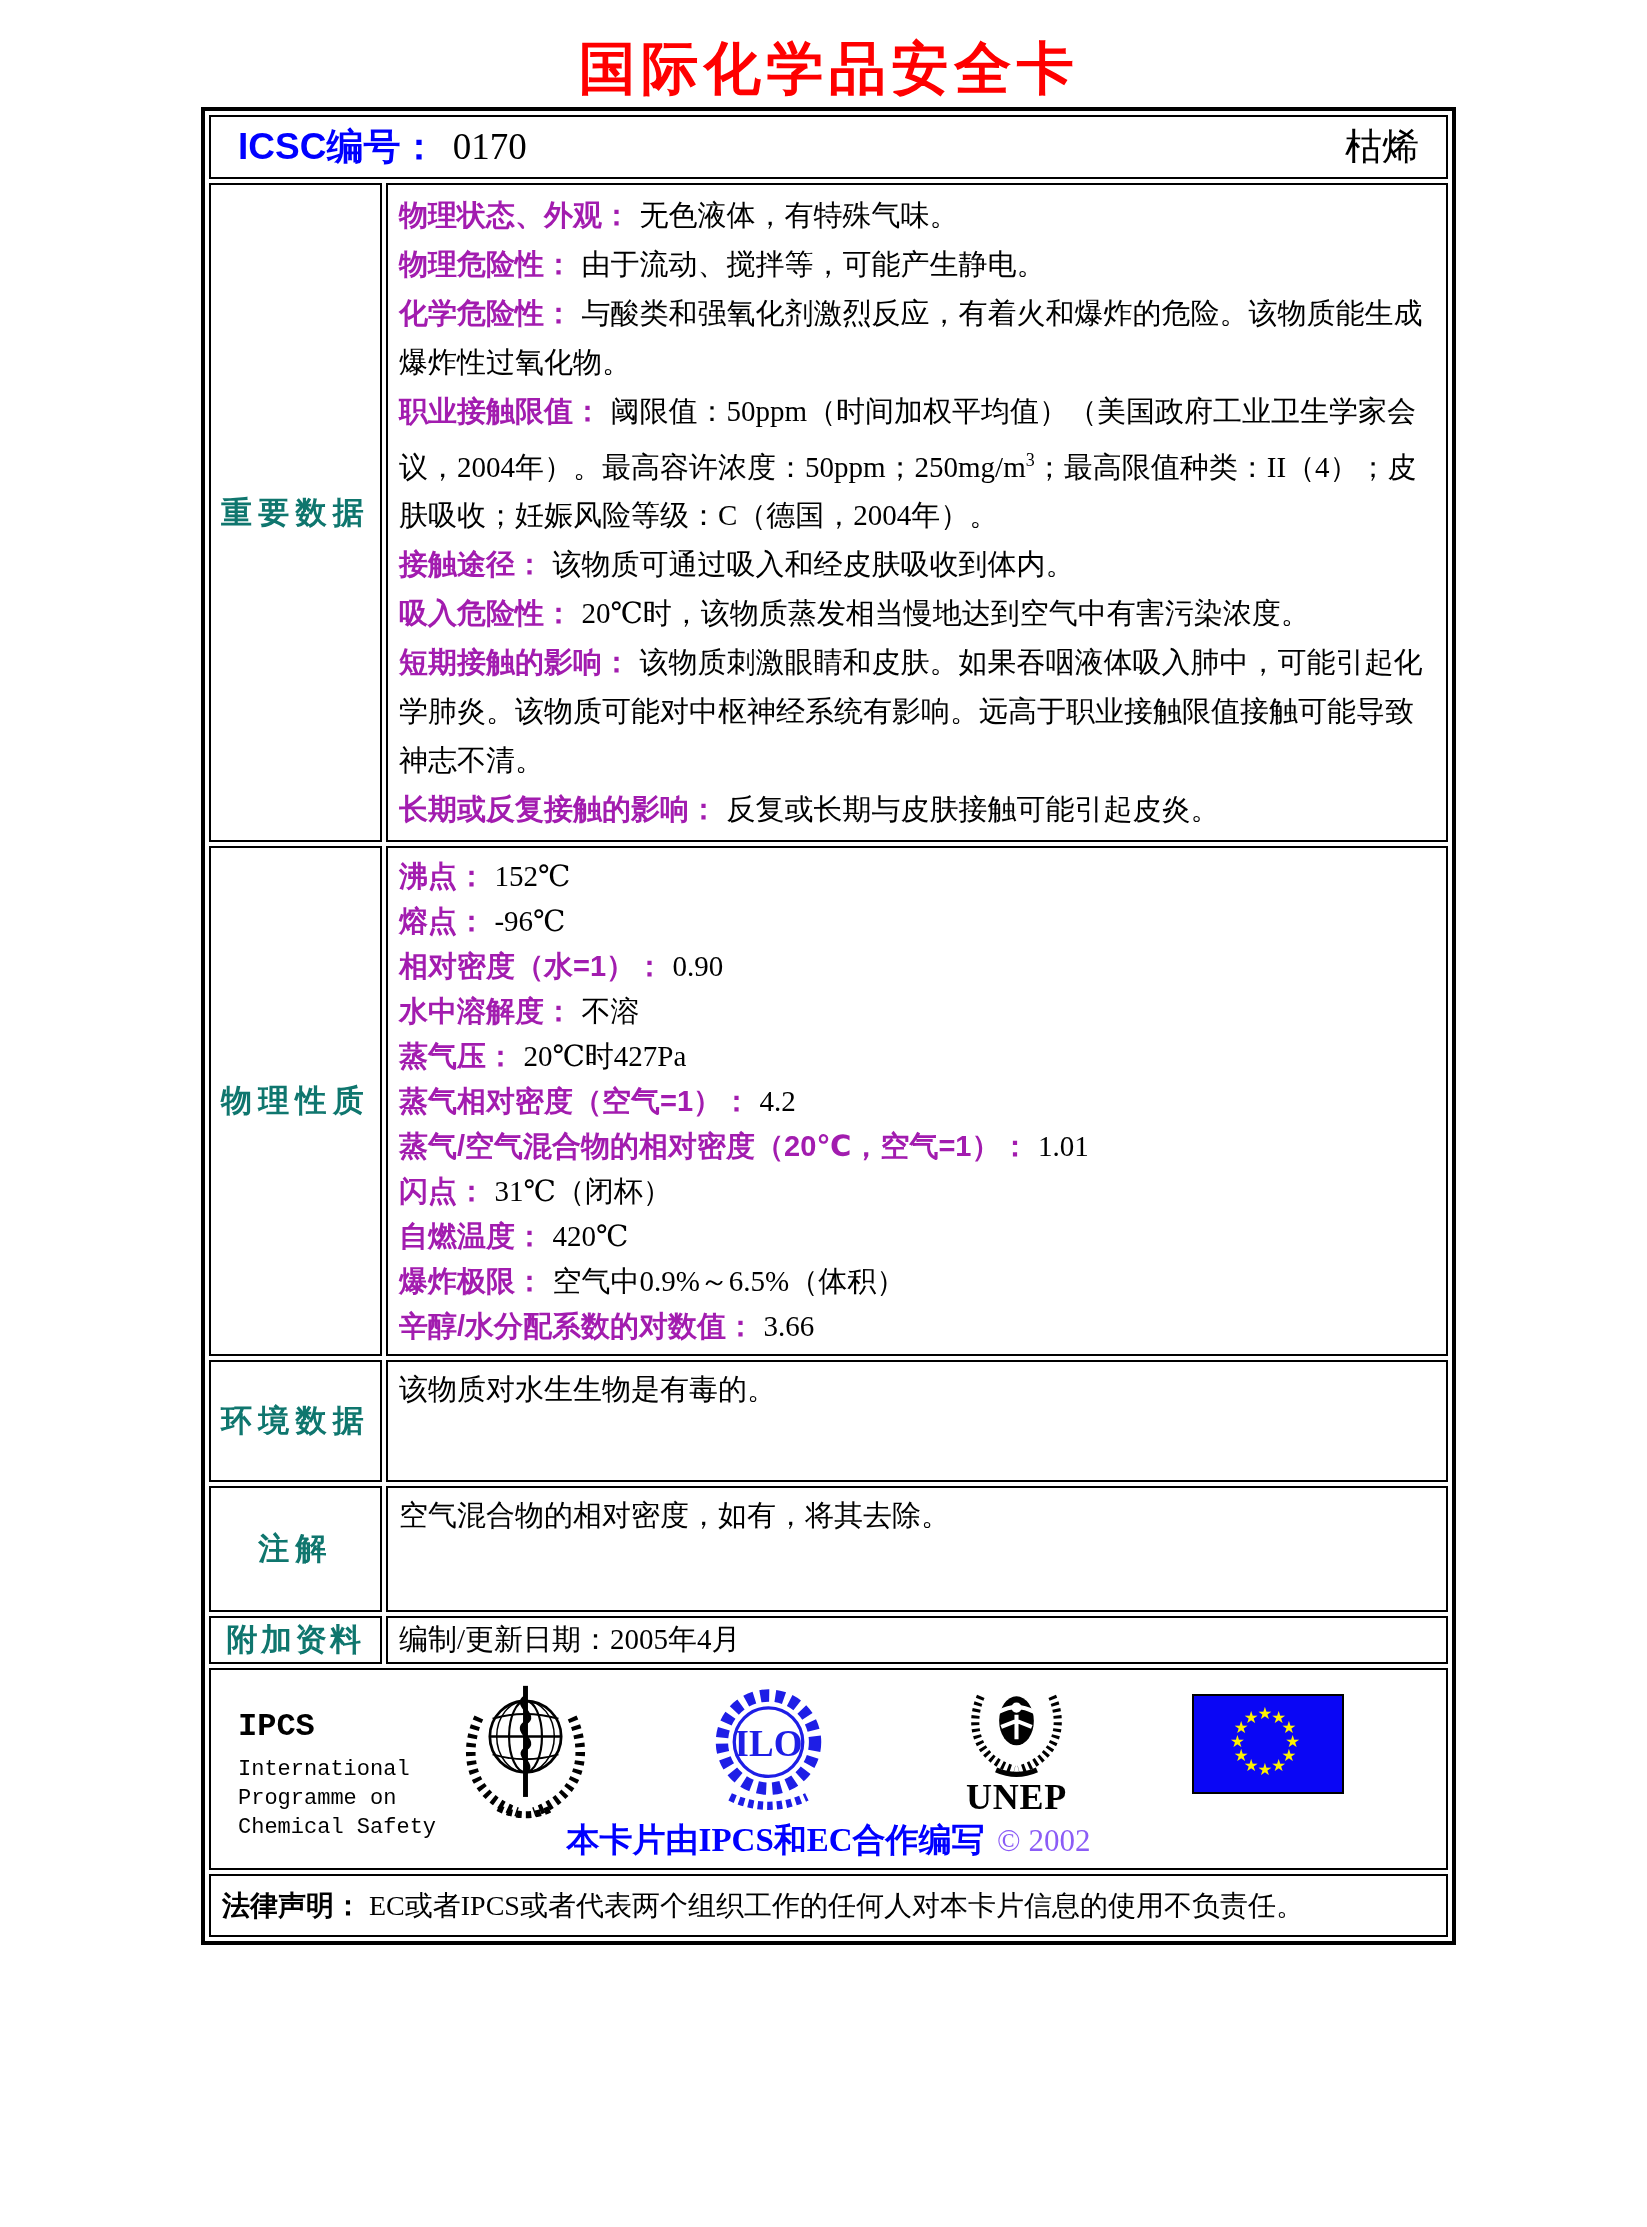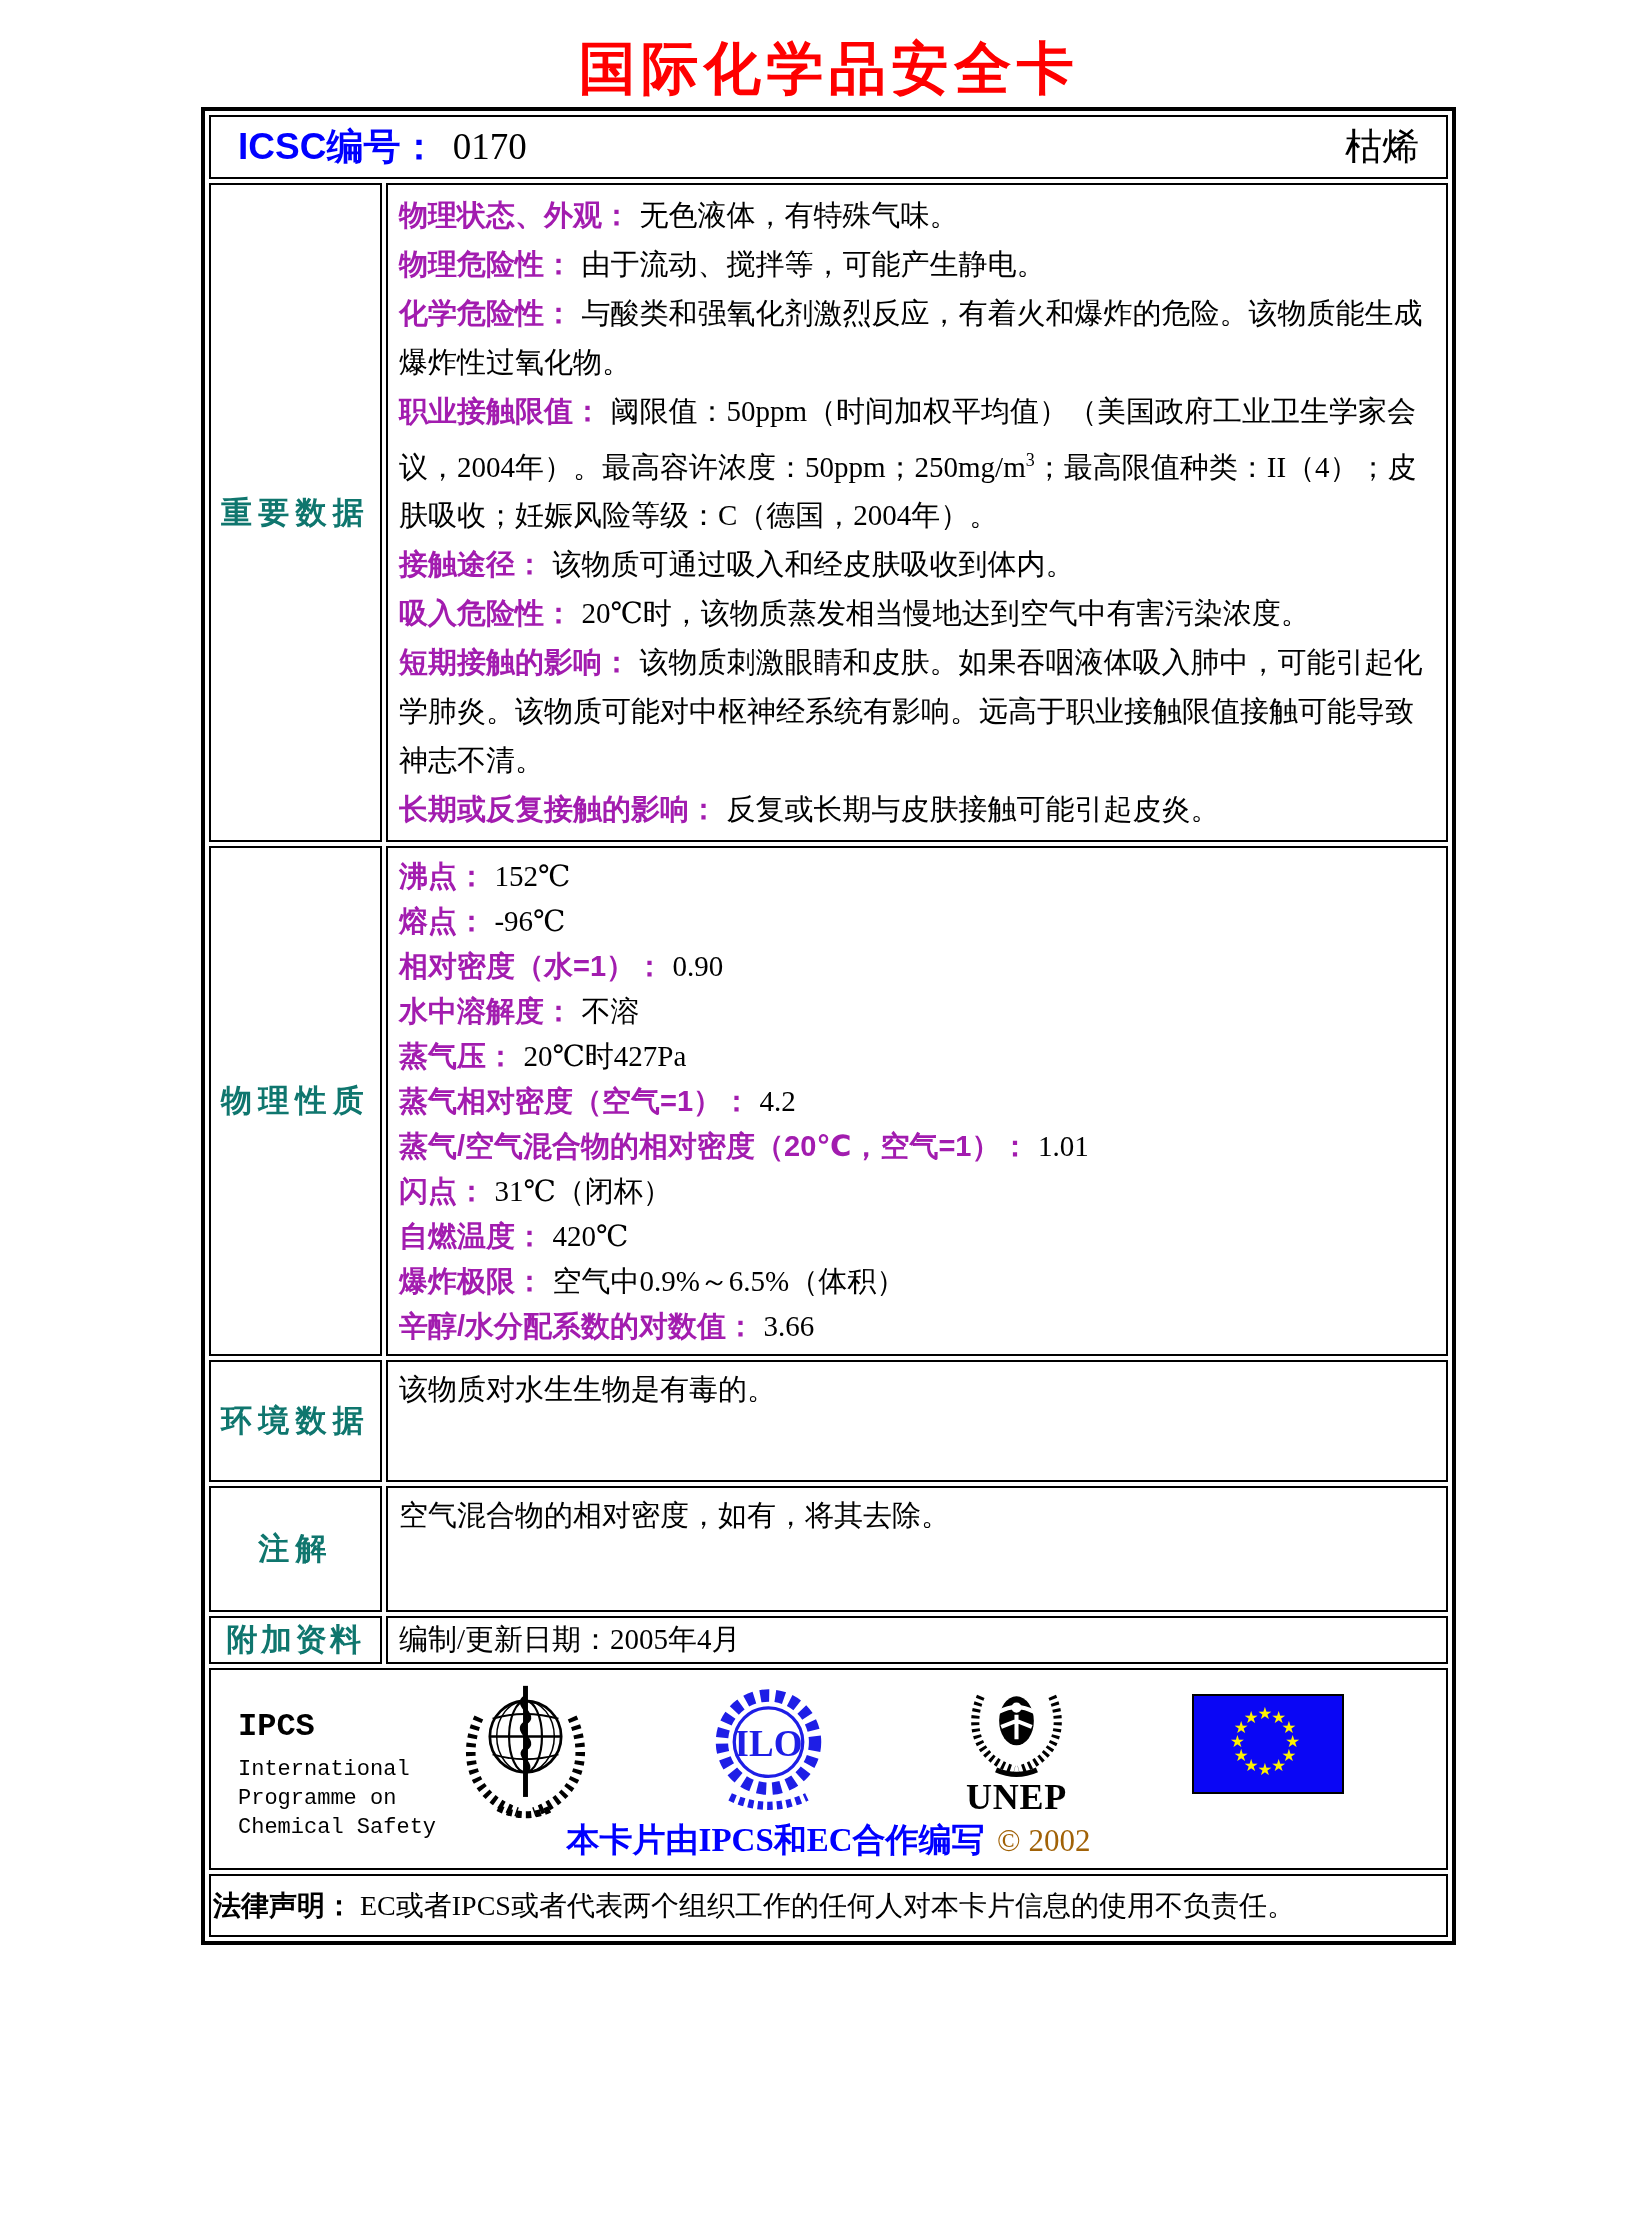--- a/index.html
+++ b/index.html
@@ -68,23 +68,23 @@
   }
   .eu-flag{
     position:absolute;left:981px;top:24px;width:148px;height:96px;
     background:#0A06F5;border:2.8px solid #000;
   }
   .tagline-row{position:absolute;left:0;right:0;bottom:5.6px;text-align:center;}
   .tagline{
     color:#0000FF;font-weight:bold;font-size:33px;
     font-family:"Liberation Serif","DejaVu Serif",serif;
   }
-  .copyright{color:#a16207;font-size:31px;margin-left:12.5px;font-weight:normal;}
-  
-  td.legal-cell{height:59px;vertical-align:middle;padding:0 2px;font-size:28px;}
+  .copyright{color:#8b5cf6;font-size:31px;margin-left:12.5px;font-weight:normal;}
+  
+  td.legal-cell{height:59px;vertical-align:middle;padding:0 11px;font-size:28px;}
   .legal-lbl{
     font-weight:bold;color:#000;margin-right:7px;
     font-family:"Liberation Sans","DejaVu Sans",sans-serif;
   }
 </style>
 </head>
 <body>
 
 <div class="page-title">国际化学品安全卡</div>
 

